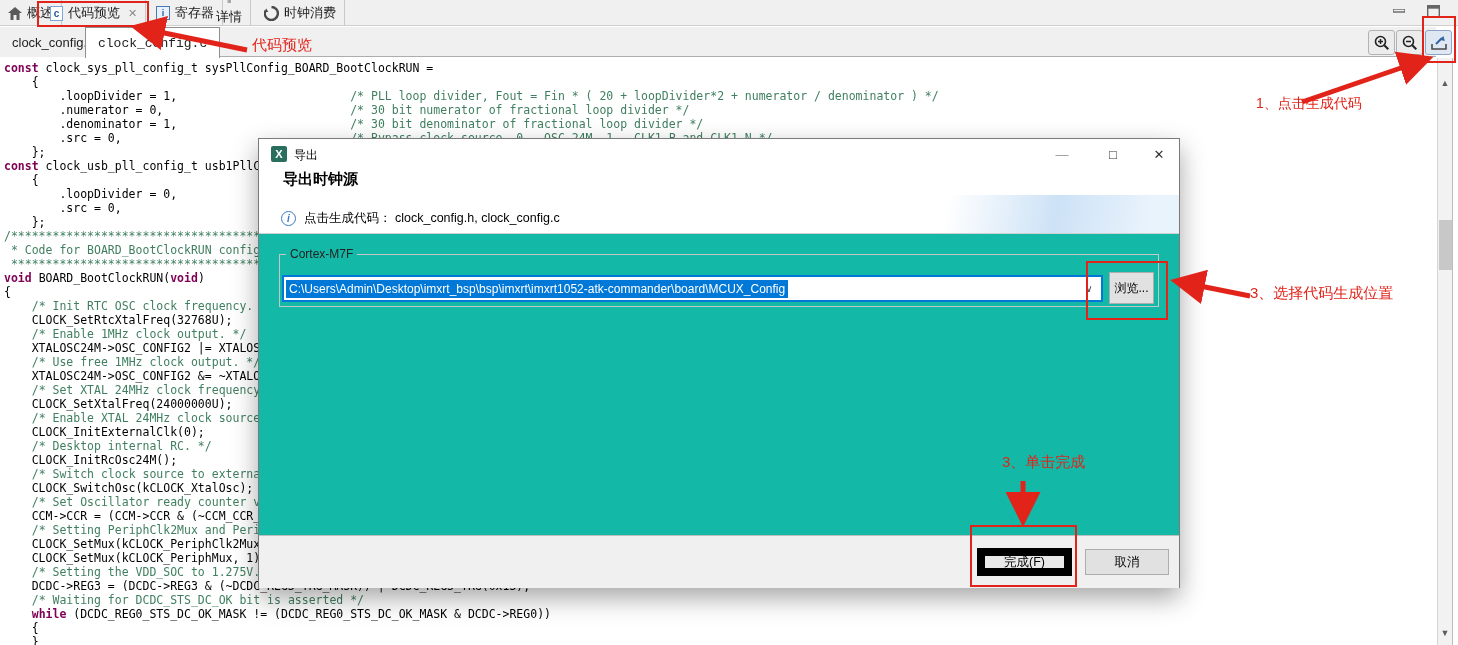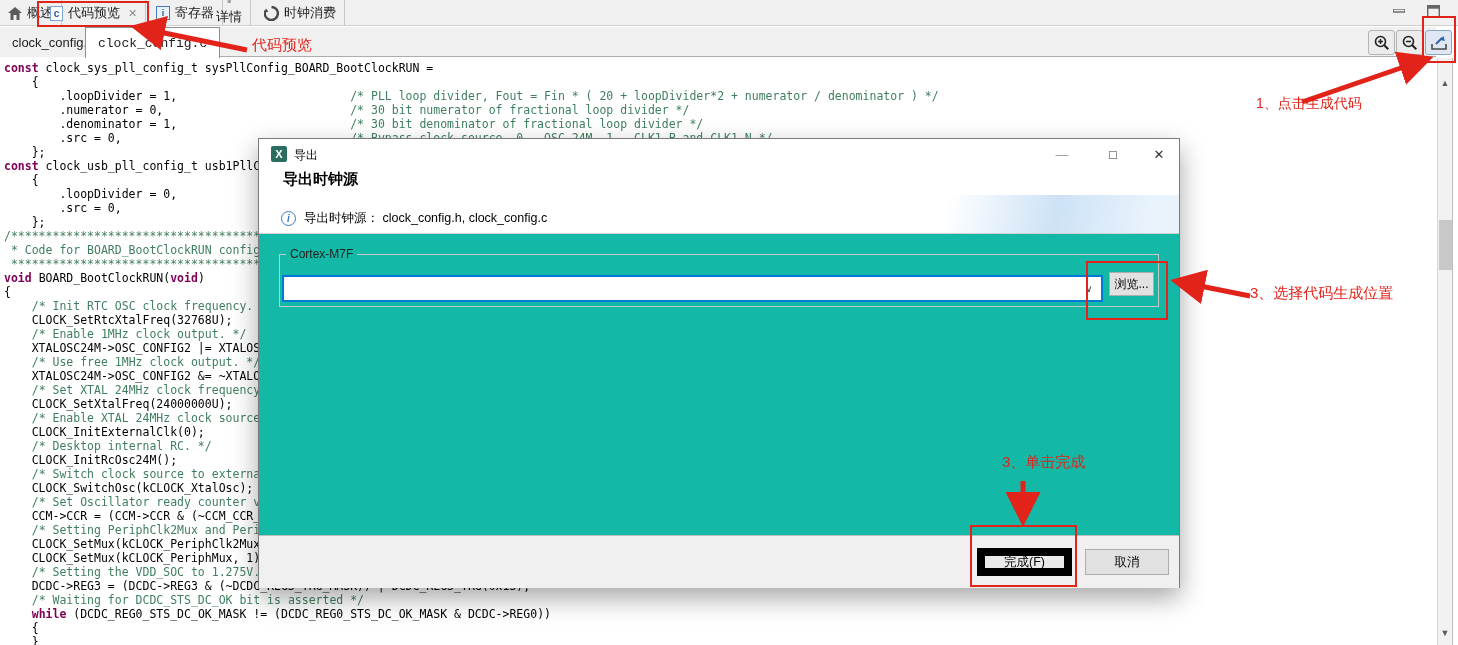--- a/index.html
+++ b/index.html
@@ -44,21 +44,21 @@
   .dlg-heading { position:absolute; left:24px; top:1px; font-size:15px; font-weight:bold; color:#000; }
   .swoosh { position:absolute; right:0; top:26px; width:310px; height:40px; background:linear-gradient(100deg, rgba(255,255,255,0) 25%, #cde2f6 60%, #e9f3fc 90%); border-radius:80px 0 0 0; }
   .info-row { position:absolute; left:22px; top:41px; display:flex; align-items:center; gap:8px; font-size:12.5px; color:#000; }
   .info-icon { width:15px; height:15px; border:1px solid #3b78c3; color:#3b78c3; border-radius:50%; font-size:10px; font-style:italic; font-weight:bold; display:inline-flex; align-items:center; justify-content:center; }
   .dlg-content { position:absolute; left:0; top:95px; width:100%; height:301px; background:#14b8a6; }
   .groupbox { position:absolute; left:20px; top:13px; width:880px; height:60px; border:1px solid #c6c6c6; }
   .groupbox legend { font-size:12px; color:#222; padding:0 4px; margin-left:6px; }
   .combo { position:absolute; left:23px; top:41px; width:821px; height:27px; background:#fff; border:2px solid #0078d7; display:flex; align-items:center; }
   .combo-text { margin-left:2px; font-size:12px; background:#0078d7; color:#fff; padding:2px 3px; white-space:nowrap; }
   .combo-arrow { position:absolute; right:2px; top:2px; width:20px; height:19px; display:flex; align-items:center; justify-content:center; color:#444; font-size:10px; background:#fff; }
-  .browse-btn { position:absolute; left:850px; top:38px; width:45px; height:24px; background:#e1e1e1; border:1px solid #adadad; font-size:12px; color:#000; display:flex; align-items:center; justify-content:center; }
+  .browse-btn { position:absolute; left:850px; top:38px; width:45px; height:32px; background:#e1e1e1; border:1px solid #adadad; font-size:12px; color:#000; display:flex; align-items:center; justify-content:center; }
   .dlg-footer { position:absolute; left:0; top:396px; width:100%; height:53px; background:#f0f0f0; border-top:1px solid #bebebe; }
   .finish-btn { position:absolute; left:718px; top:12px; width:95px; height:28px; background:#e9e9e9; border:8px solid #000000; font-size:12.5px; display:flex; align-items:center; justify-content:center; }
   .cancel-btn { position:absolute; left:826px; top:13px; width:84px; height:26px; background:#e1e1e1; border:1px solid #adadad; font-size:12.5px; display:flex; align-items:center; justify-content:center; }
 
   
   .anno-layer { position:absolute; left:0; top:0; width:1458px; height:645px; pointer-events:none; }
   .anno-text { position:absolute; color:#e2231a; font-size:15px; white-space:nowrap; }
 </style>
 </head>
 <body>
@@ -200,28 +200,29 @@
       <div class="dlg-title">导出</div>
       <div class="dlg-winbtn" style="left:787px; color:#999;">—</div>
       <div class="dlg-winbtn" style="left:838px;">□</div>
       <div class="dlg-winbtn" style="left:884px;">✕</div>
     </div>
     <div class="dlg-header">
       <div class="swoosh"></div>
       <div class="dlg-heading">导出时钟源</div>
       <div class="info-row">
         <span class="info-icon">i</span>
-        <span>导出时钟源： clock_config.h, clock_config.c</span>
+        <span>点击生成代码： clock_config.h, clock_config.c</span>
       </div>
     </div>
     <div class="dlg-content">
       <fieldset class="groupbox">
         <legend>Cortex-M7F</legend>
       </fieldset>
       <div class="combo">
+        <span class="combo-text">C:\Users\Admin\Desktop\imxrt_bsp\bsp\imxrt\imxrt1052-atk-commander\board\MCUX_Config</span>
         <span class="combo-arrow">∨</span>
       </div>
       <div class="browse-btn">浏览...</div>
     </div>
     <div class="dlg-footer">
       <div class="finish-btn">完成(F)</div>
       <div class="cancel-btn">取消</div>
     </div>
   </div>
 

